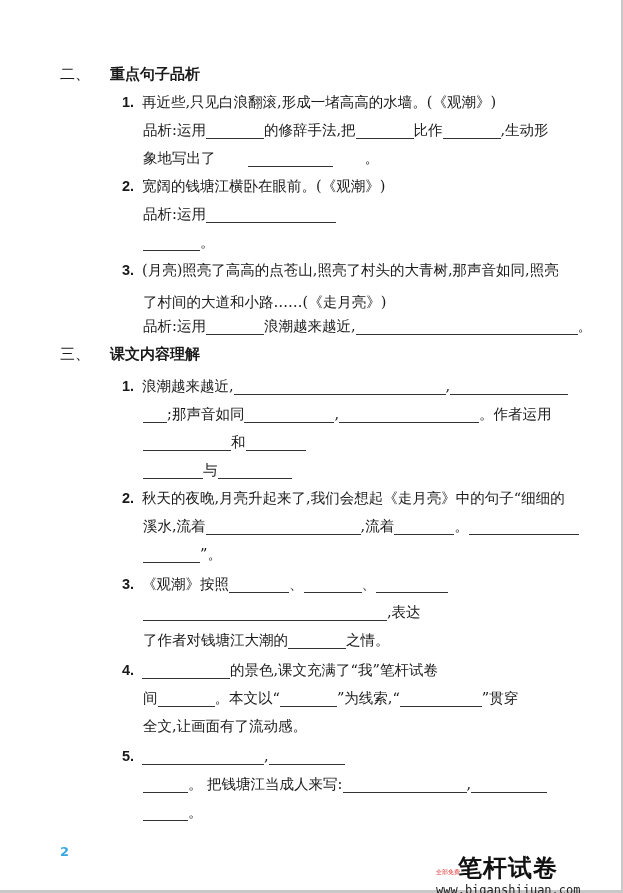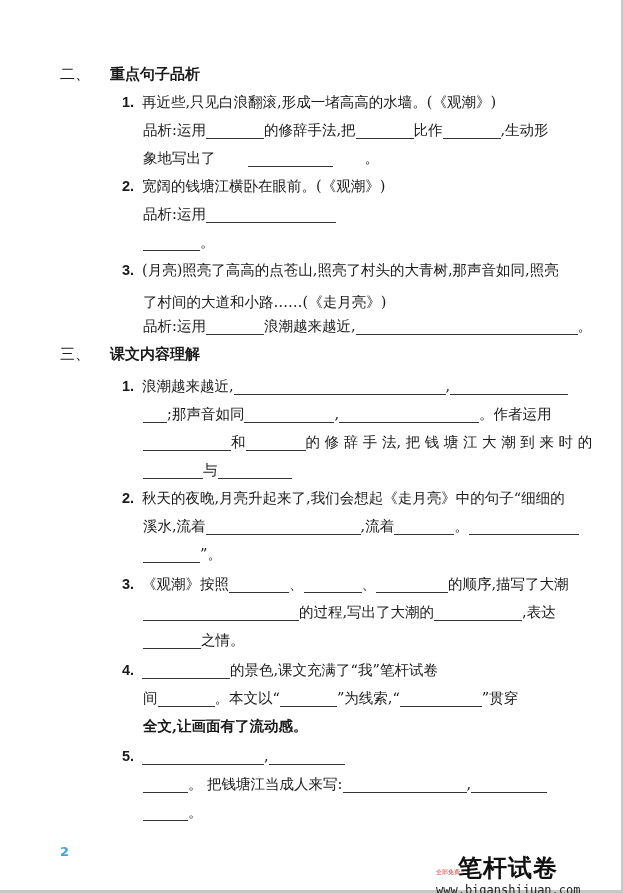--- a/index.html
+++ b/index.html
@@ -94,21 +94,20 @@
       <span class="seg-text">;那声音如同</span>
       <span class="seg-blank" style="width: 90px;"></span>
       <span class="seg-text">,</span>
       <span class="seg-blank" style="width: 140px;"></span>
       <span class="seg-text">。作者运用</span>
     </div>
     <div class="line" style="top: 432px; left: 143px;">
       <span class="seg-blank" style="width: 88px;"></span>
       <span class="seg-text"> 和 </span>
       <span class="seg-blank" style="width: 60px;"></span>
-      <span class="seg-text"> 的 修 辞 手 法, 把 钱 塘 江 大 潮 到 来 时 的</span>
     </div>
     <div class="line" style="top: 460px; left: 143px;">
       <span class="seg-blank" style="width: 60px;"></span>
       <span class="seg-text">与</span>
       <span class="seg-blank" style="width: 74px;"></span>
     </div>
     <div class="line" style="top: 488px; left: 122px;">
       <span class="qnum">2.</span>
       <span class="seg-text">秋天的夜晚,月亮升起来了,我们会想起《走月亮》中的句子“细细的</span>
     </div>
@@ -125,47 +124,46 @@
       <span class="seg-text">”。</span>
     </div>
     <div class="line" style="top: 574px; left: 122px;">
       <span class="qnum">3.</span>
       <span class="seg-text">《观潮》按照</span>
       <span class="seg-blank" style="width: 60px;"></span>
       <span class="seg-text">、</span>
       <span class="seg-blank" style="width: 58px;"></span>
       <span class="seg-text">、</span>
       <span class="seg-blank" style="width: 72px;"></span>
-      <span class="seg-text">的顺序,描写了大潮</span>
     </div>
     <div class="line" style="top: 602px; left: 143px;">
       <span class="seg-blank" style="width: 156px;"></span>
-      <span class="seg-text">的过程,写出了大潮的</span>
       <span class="seg-blank" style="width: 88px;"></span>
       <span class="seg-text">,表达</span>
     </div>
     <div class="line" style="top: 630px; left: 143px;">
+      <span class="seg-text">了作者对钱塘江大潮的</span>
       <span class="seg-blank" style="width: 58px;"></span>
       <span class="seg-text">之情。</span>
     </div>
     <div class="line" style="top: 660px; left: 122px;">
       <span class="qnum">4.</span>
       <span class="seg-blank" style="width: 88px;"></span>
       <span class="seg-text">的景色,课文充满了“我”笔杆试卷</span>
     </div>
     <div class="line" style="top: 688px; left: 143px;">
       <span class="seg-text">间</span>
       <span class="seg-blank" style="width: 57px;"></span>
       <span class="seg-text">。本文以“</span>
       <span class="seg-blank" style="width: 57px;"></span>
       <span class="seg-text">”为线索,“</span>
       <span class="seg-blank" style="width: 82px;"></span>
       <span class="seg-text">”贯穿</span>
     </div>
-    <div class="line" style="top: 716px; left: 143px; font-weight: bold;">
+    <div class="line" style="top: 716px; left: 143px;">
       <span class="seg-text">全文,让画面有了流动感。</span>
     </div>
     <div class="line" style="top: 746px; left: 122px;">
       <span class="qnum">5.</span>
       <span class="seg-blank" style="width: 122px;"></span>
       <span class="seg-text"> , </span>
       <span class="seg-blank" style="width: 76px;"></span>
     </div>
     <div class="line" style="top: 774px; left: 143px;">
       <span class="seg-blank" style="width: 45px;"></span>

